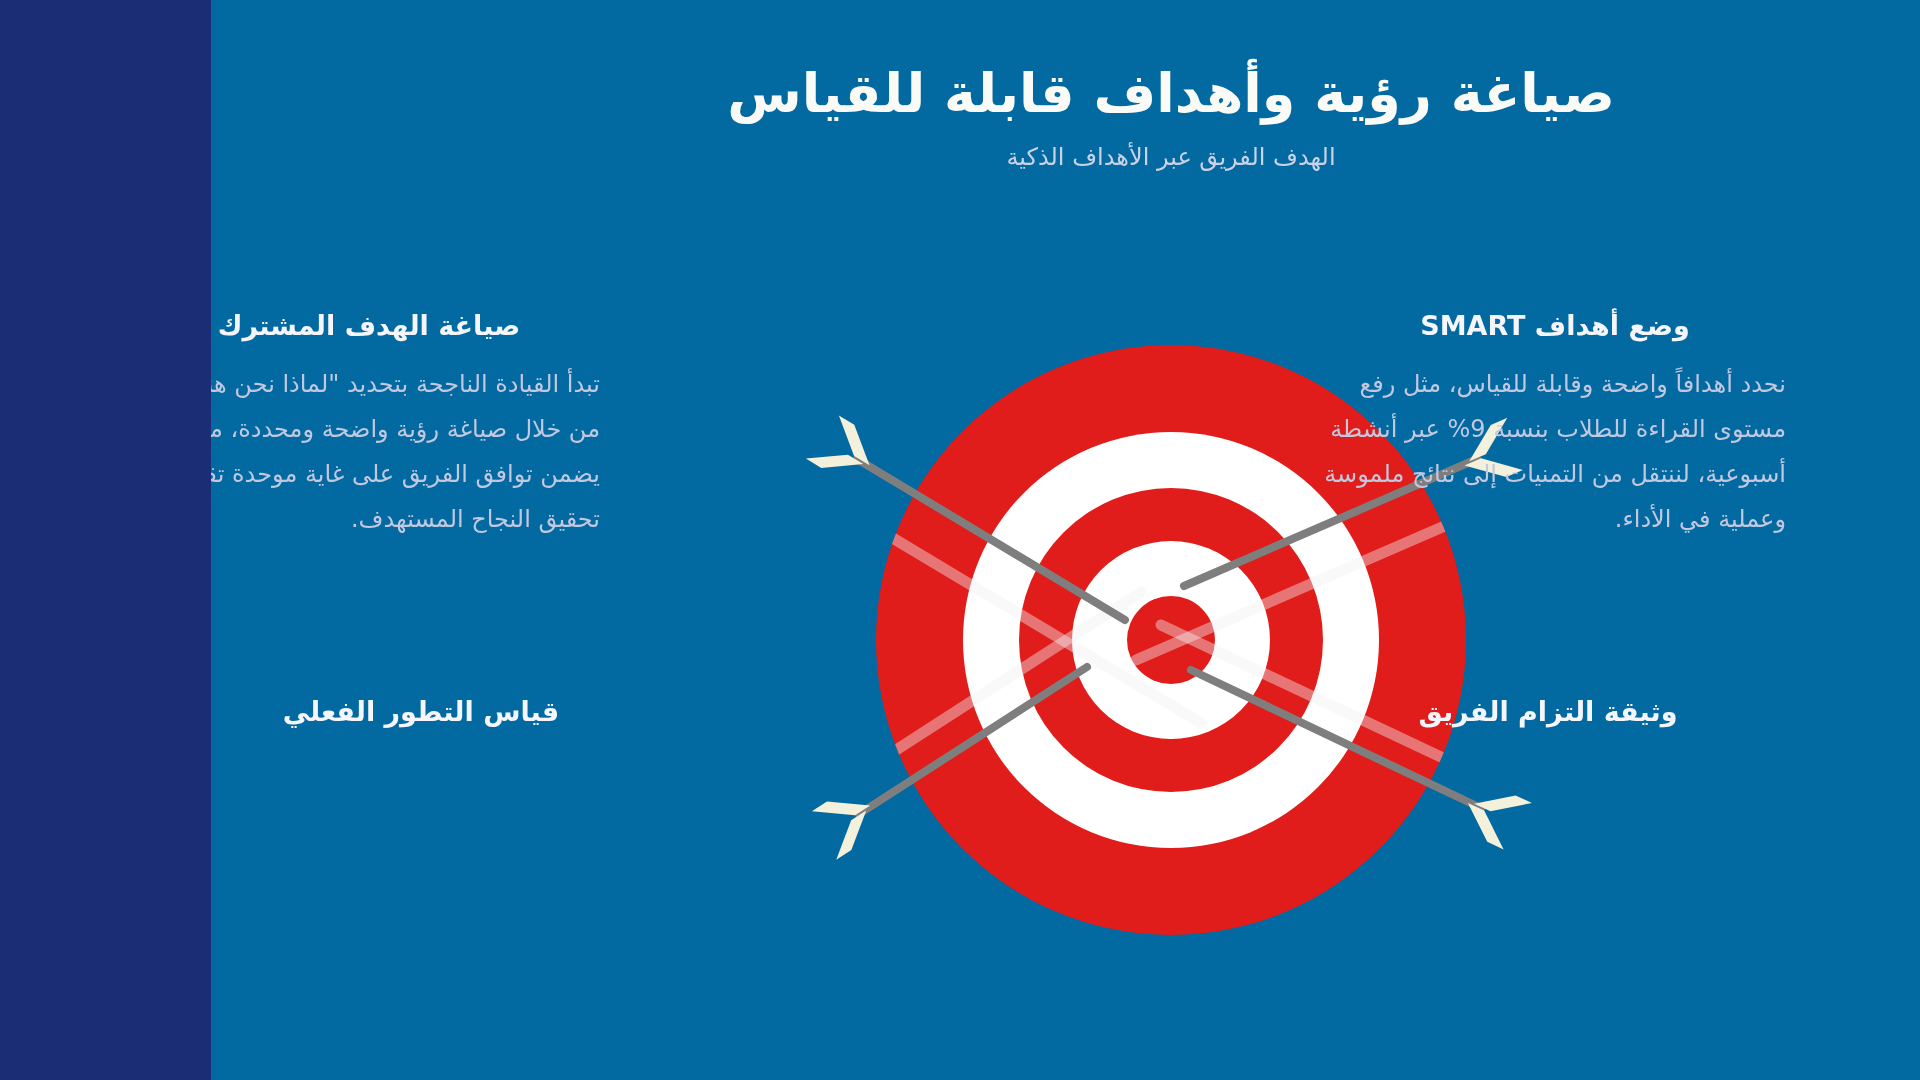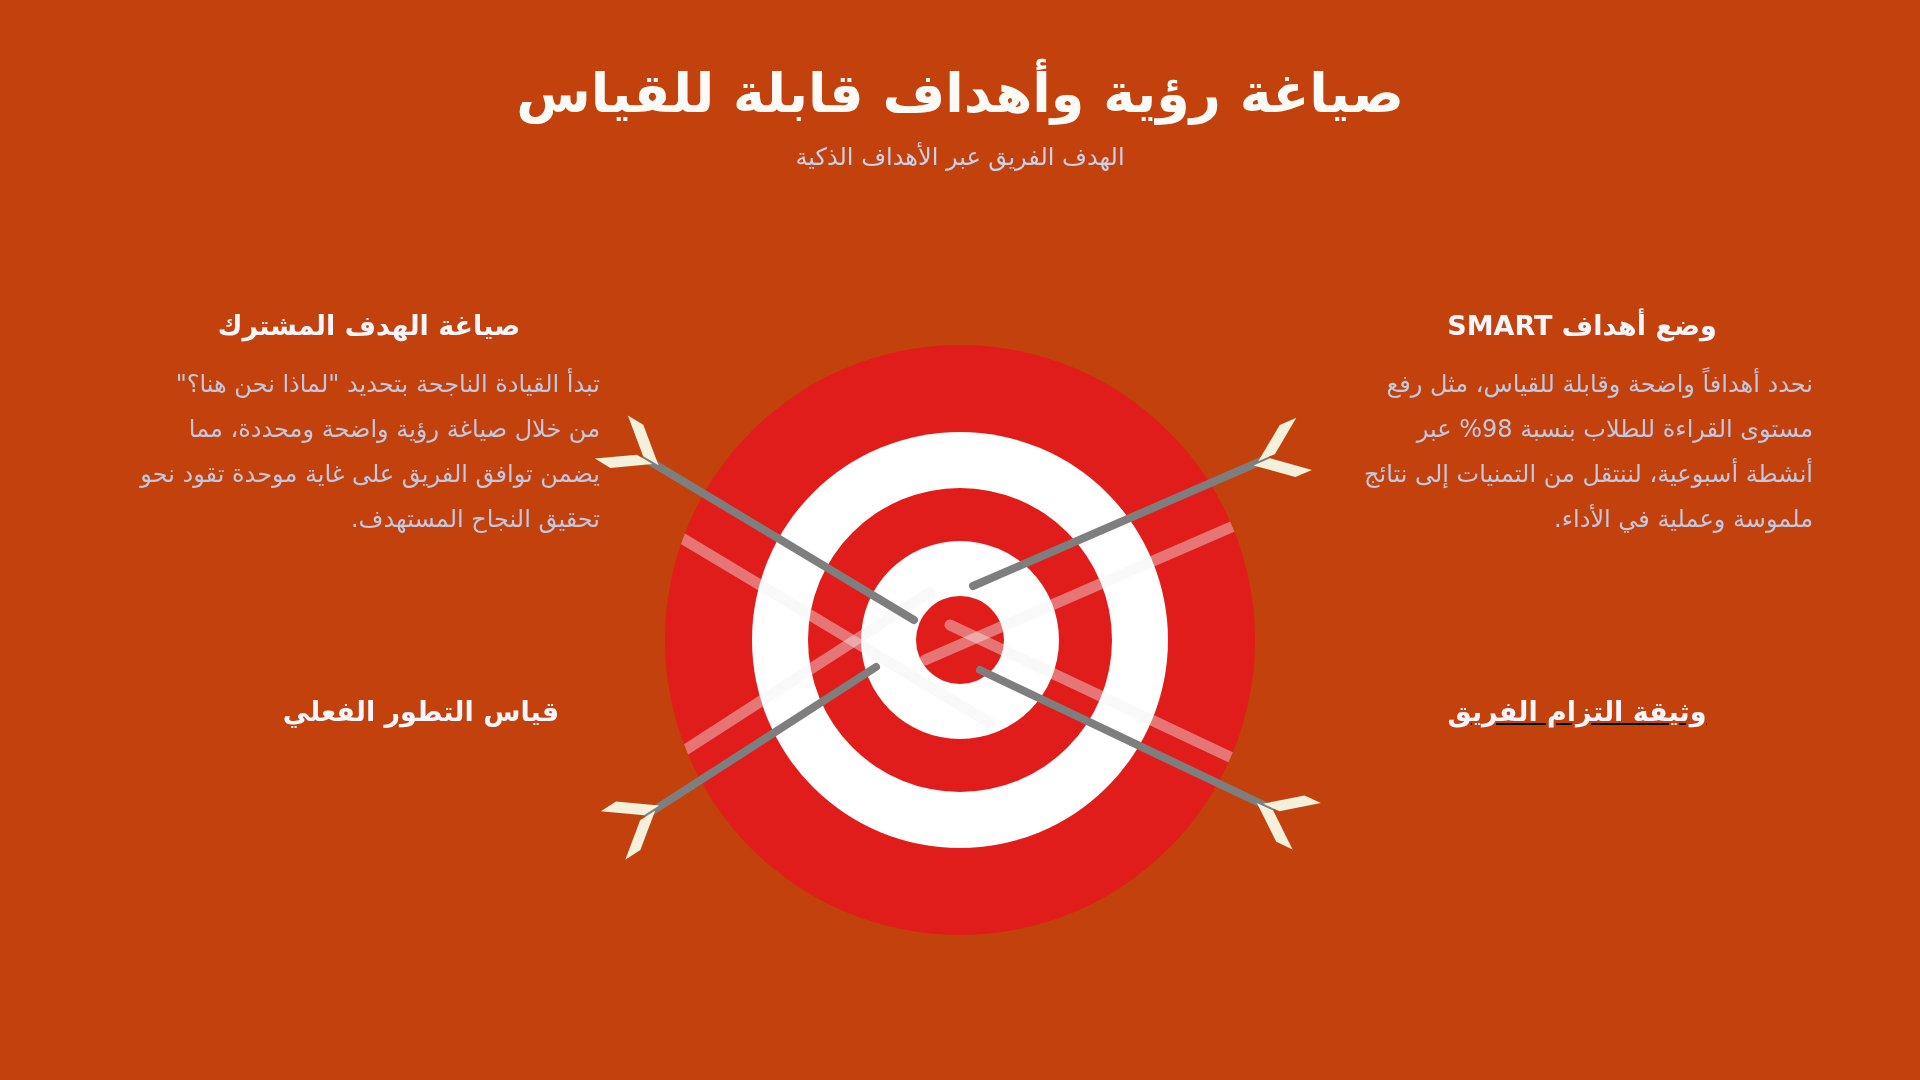--- a/index.html
+++ b/index.html
@@ -2,43 +2,43 @@
 <html lang="ar" dir="rtl"><head>
 <meta charset="utf-8">
 <style>
   html,body{margin:0;padding:0;}
   body{
     width:1920px;height:1080px;
     background:#1B2D74;
     font-family:"DejaVu Sans",sans-serif;
   }
   .slide{
-    position:relative;width:1920px;height:1080px;
-    overflow:hidden;background:#c2410c;direction:rtl;
+    position:relative;width:1709px;height:1080px;
+    overflow:hidden;background:#0369a1;direction:rtl;
   }
   .header{position:absolute;top:62px;left:0;width:1920px;text-align:center;}
   .title{
     margin:0;font-size:54px;font-weight:bold;color:#FAFAF6;
     letter-spacing:0;
   }
   .subtitle{
     margin:18px 0 0;font-size:24px;font-weight:normal;color:#CBD2E6;
   }
   .block{position:absolute;width:462px;direction:rtl;text-align:right;}
   .block h2{
     margin:0 0 18px;font-size:27px;line-height:36px;
     font-weight:bold;color:#F4F6FB;text-align:center;
   }
   .block p{
     margin:0;font-size:24px;line-height:45px;color:#C2C8DF;
   }
   .block-tl{right:1320px;top:308px;}
-  .block-tr{right:107px;top:308px;}
+  .block-tr{right:134px;top:308px;}
   .block-bl{right:1268px;top:694px;}
-  .block-br{right:112px;top:694px;text-decoration:underline;}
+  .block-br{right:141px;top:694px;}
   .art{position:absolute;left:0;top:0;width:1920px;height:1080px;}
 </style>
 </head>
 <body>
 
 <div class="slide">
 
   <div class="header">
     <h1 class="title">صياغة رؤية وأهداف قابلة للقياس</h1>
     <p class="subtitle">الهدف الفريق عبر الأهداف الذكية</p>
@@ -99,21 +99,21 @@
     </g>
   </svg>
 
   <section class="block block-tl">
     <h2>صياغة الهدف المشترك</h2>
     <p>تبدأ القيادة الناجحة بتحديد "لماذا نحن هنا؟" من خلال صياغة رؤية واضحة ومحددة، مما يضمن توافق الفريق على غاية موحدة تقود نحو تحقيق النجاح المستهدف.</p>
   </section>
 
   <section class="block block-tr">
     <h2>وضع أهداف SMART</h2>
-    <p>نحدد أهدافاً واضحة وقابلة للقياس، مثل رفع مستوى القراءة للطلاب بنسبة 98% عبر أنشطة أسبوعية، لننتقل من التمنيات إلى نتائج ملموسة وعملية في الأداء.</p>
+    <p>نحدد أهدافاً واضحة وقابلة للقياس، مثل رفع مستوى القراءة للطلاب بنسبة 9% عبر أنشطة أسبوعية، لننتقل من التمنيات إلى نتائج ملموسة وعملية في الأداء.</p>
   </section>
 
   <section class="block block-bl">
     <h2>قياس التطور الفعلي</h2>
   </section>
 
   <section class="block block-br">
     <h2>وثيقة التزام الفريق</h2>
   </section>
 

